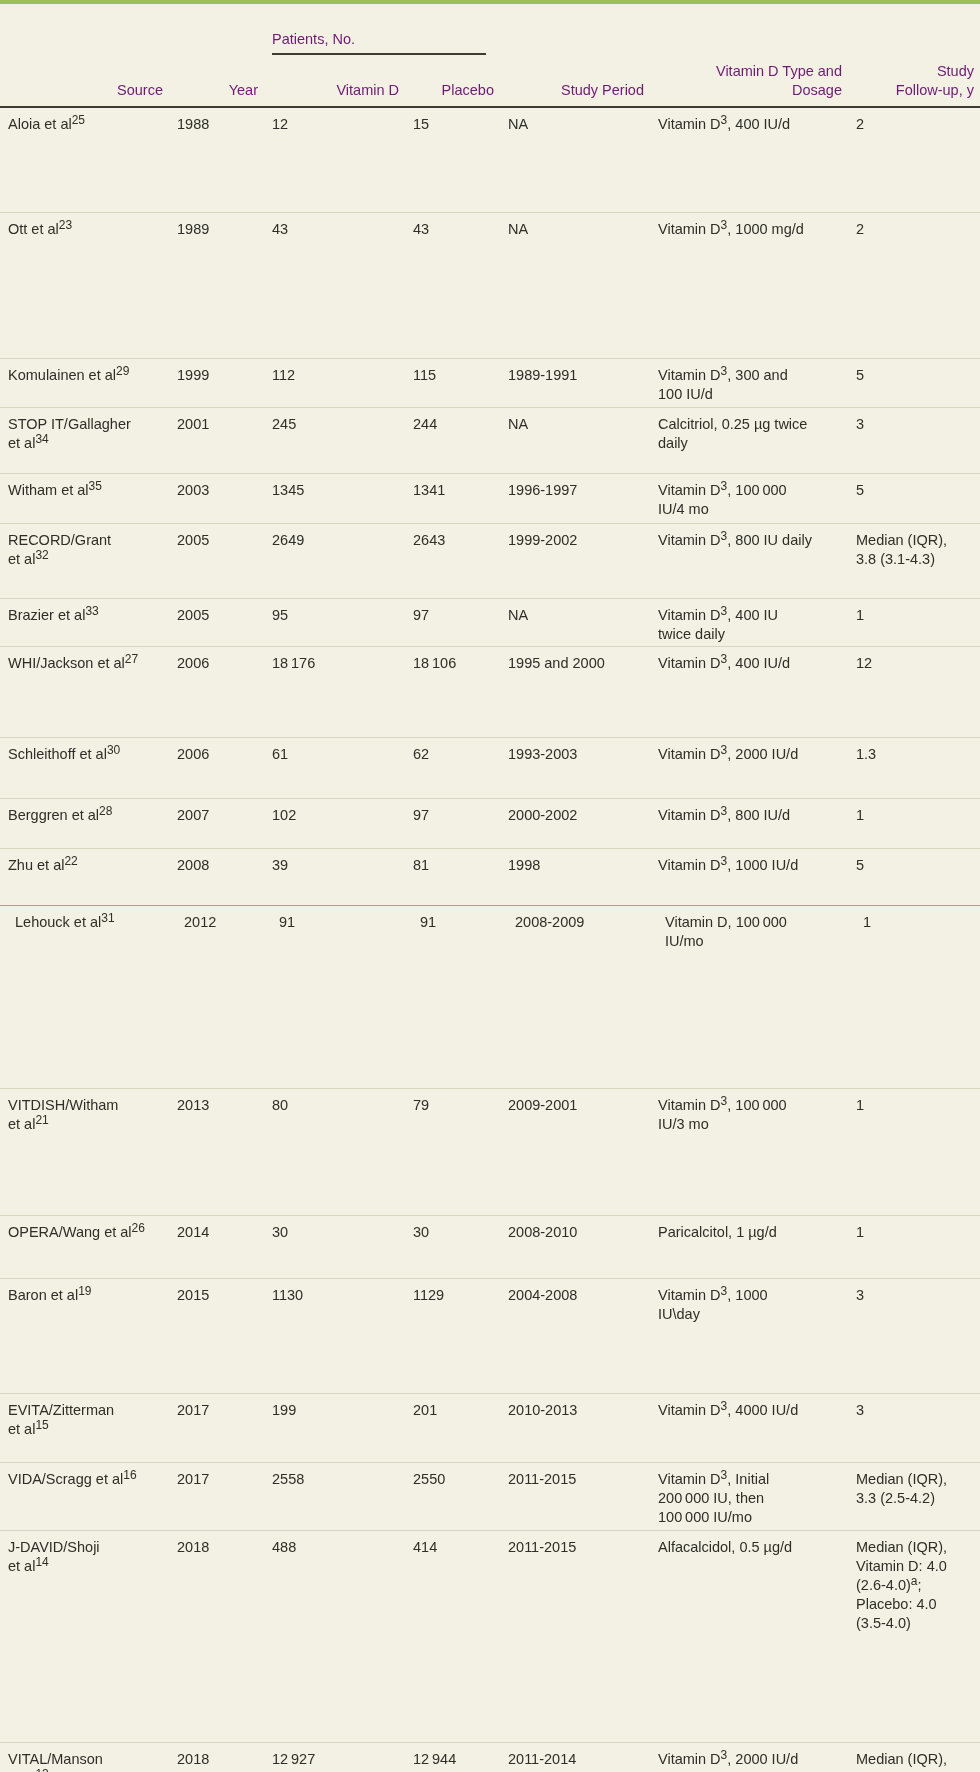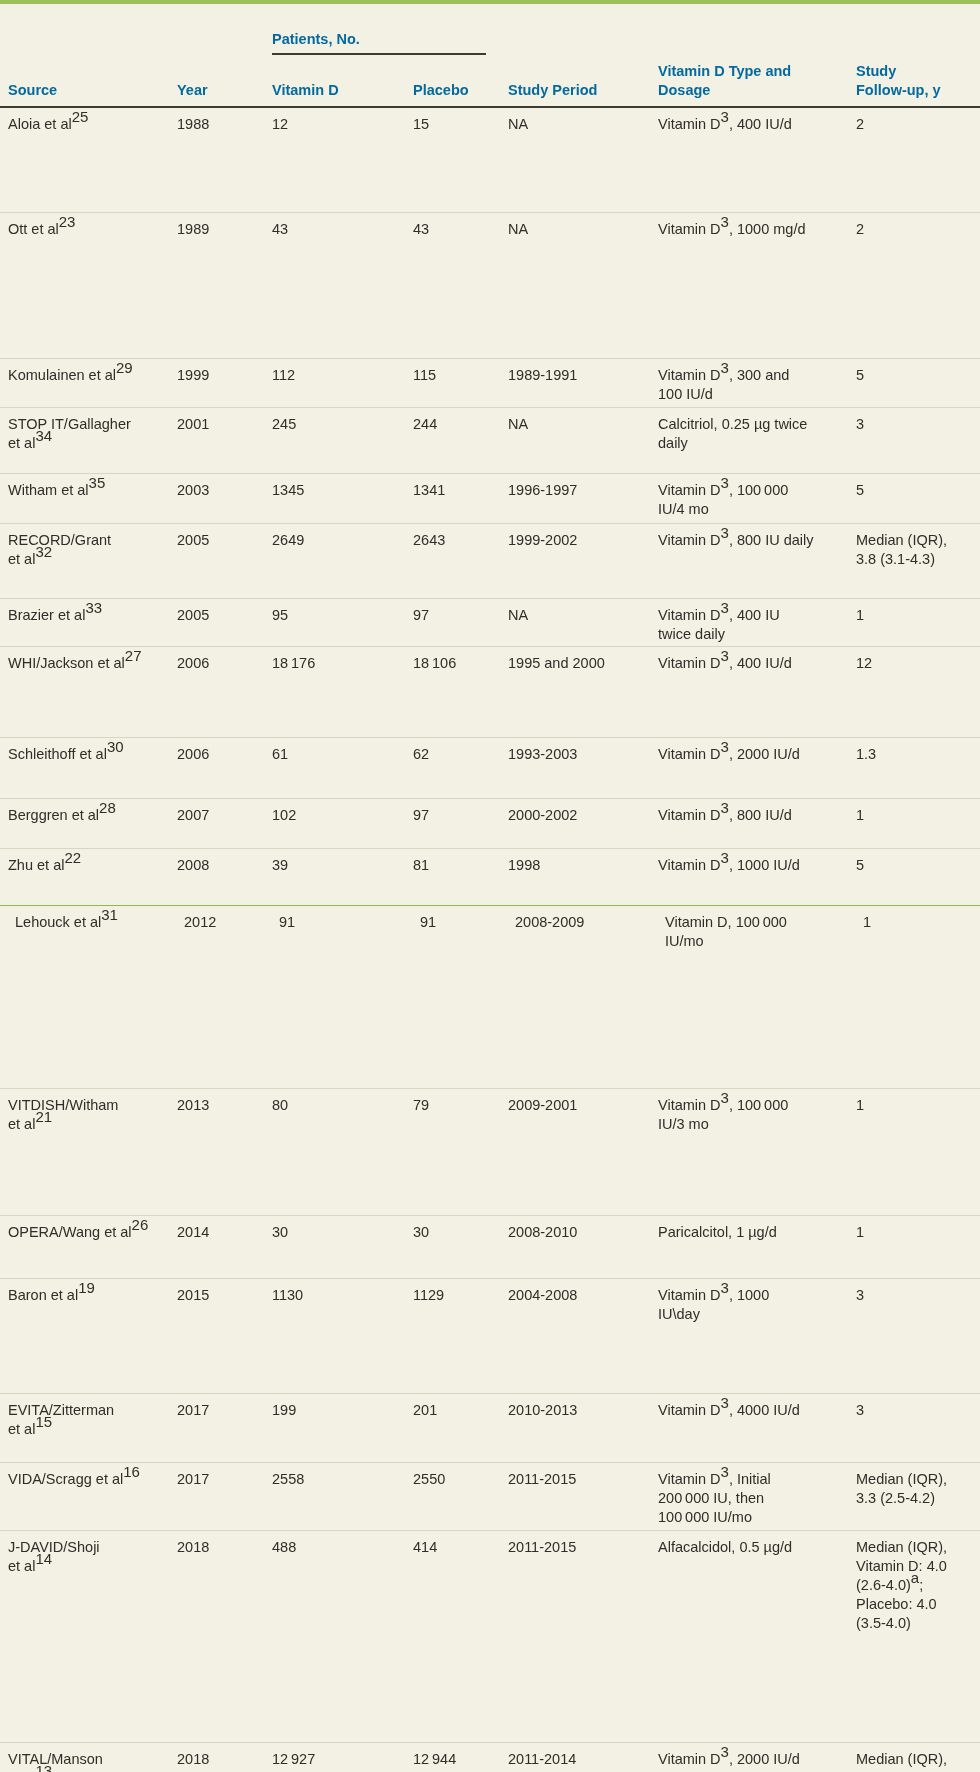--- a/index.html
+++ b/index.html
@@ -38,28 +38,28 @@
 
   th, td {
     padding: 7px 6px 0 8px;
     text-align: left;
     vertical-align: top;
     white-space: pre-line;
     overflow: hidden;
     font-weight: normal;
   }
   thead th {
-    font-weight: bold;
-    color: #0369a1;
+    font-weight: normal;
+    color: #701a75;
     vertical-align: bottom;
     padding-bottom: 6px;
   }
   thead tr.hrow1 { height: 34px; }
   thead tr.hrow2 { height: 30px; }
-  thead th.bottom-rule { border-bottom: 2px solid #3d3c33; }
+  thead th.bottom-rule { border-bottom: 2px solid #3d3c33; text-align: right; }
   th.th-group { padding-bottom: 0; vertical-align: bottom; }
   .group-underline {
     width: 214px;
     border-bottom: 2px solid #3d3c33;
     padding-bottom: 4px;
   }
 
   tbody td { border-top: 1px solid #d8d6c3; }
   tbody tr:first-child td { border-top: none; }
   tbody tr:nth-child(12) td { border-top: 1px solid var(--divider-green, #8cba50); padding-left: 15px; }
@@ -78,21 +78,21 @@
   tbody tr:nth-child(12) { height: 183px; }
   tbody tr:nth-child(13) { height: 127px; padding-left: 29px; }
   tbody tr:nth-child(14) { height: 63px;  }
   tbody tr:nth-child(15) { height: 115px; }
   tbody tr:nth-child(16) { height: 69px;  }
   tbody tr:nth-child(17) { height: 68px;  }
   tbody tr:nth-child(18) { height: 212px; padding-left: 44px; }
   tbody tr:nth-child(19) { height: 70px;  }
 
   .sup {
-    font-size: 15px;
+    font-size: 12px;
     line-height: 0;
     position: relative;
     top: -0.45em;
     vertical-align: baseline;
   }
 </style>
 </head>
 <body>
 
 <div class="page">

